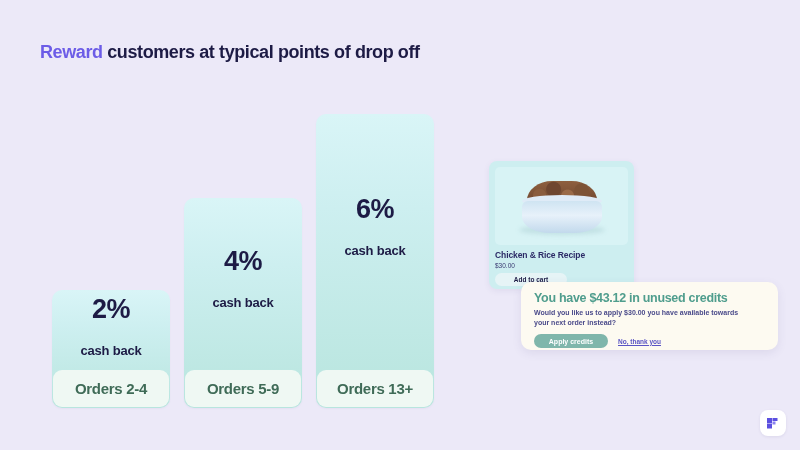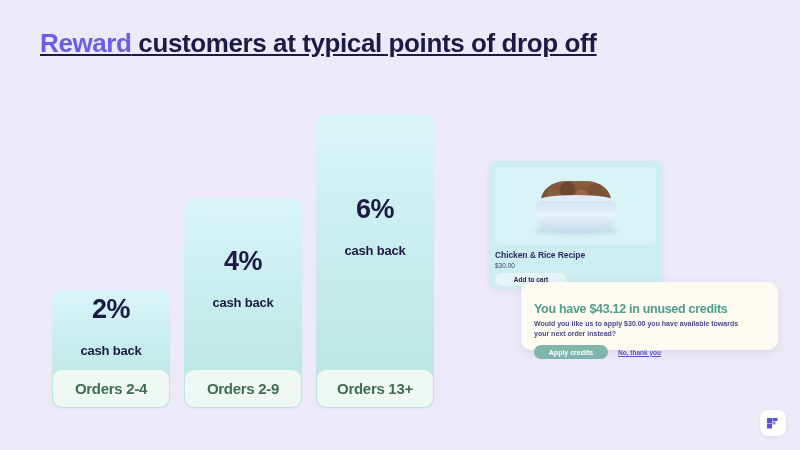--- a/index.html
+++ b/index.html
@@ -13,27 +13,26 @@
   body {
     background: #ece9f8;
     font-family: "Liberation Sans", sans-serif;
     position: relative;
   }
 
   
   .title {
     position: absolute;
     left: 40px;
-    top: 28px;
-    font-size: 26px;
+    top: 42px;
+    font-size: 18px;
     font-weight: bold;
     color: #1d1b45;
     letter-spacing: -0.4px;
     white-space: nowrap;
-    text-decoration: underline;
   }
   .title .accent { color: #6c5ce7; }
 
   
   .chart {
     position: absolute;
     left: 52px;
     bottom: 42px;
     width: 390px;
     height: 300px;
@@ -96,21 +95,21 @@
   .bar-1 { height: 210px; }
   .bar-1 .bar-value-wrap { bottom: 96px; }
   .bar-2 { height: 294px; }
   .bar-2 .bar-value-wrap { bottom: 148px; }
 
   
   .product-card {
     position: absolute;
     left: 489px;
     top: 161px;
-    width: 173px;
+    width: 145px;
     height: 128px;
     background: #cdeef0;
     border-radius: 8px;
     padding: 6px;
     box-shadow: 0 2px 6px rgba(80,70,130,0.08);
   }
   .product-photo {
     width: 100%;
     height: 78px;
     border-radius: 5px;
@@ -196,21 +195,21 @@
 
   
   .credits-banner {
     position: absolute;
     left: 521px;
     top: 282px;
     width: 257px;
     height: 68px;
     background: #fdfaf1;
     border-radius: 10px;
-    padding: 20px 13px;
+    padding: 9px 13px;
     box-shadow: 0 3px 10px rgba(80,70,130,0.10);
   }
   .credits-title {
     font-size: 12.5px;
     font-weight: bold;
     color: #4f9d8d;
     letter-spacing: -0.3px;
     white-space: nowrap;
   }
   .credits-body {
@@ -276,21 +275,21 @@
       <div class="bar-sub">cash back</div>
     </div>
     <div class="bar-footer">Orders 2-4</div>
   </div>
 
   <div class="bar bar-1">
     <div class="bar-value-wrap">
       <div class="bar-pct">4%</div>
       <div class="bar-sub">cash back</div>
     </div>
-    <div class="bar-footer">Orders 2-9</div>
+    <div class="bar-footer">Orders 5-9</div>
   </div>
 
   <div class="bar bar-2">
     <div class="bar-value-wrap">
       <div class="bar-pct">6%</div>
       <div class="bar-sub">cash back</div>
     </div>
     <div class="bar-footer">Orders 13+</div>
   </div>
 

